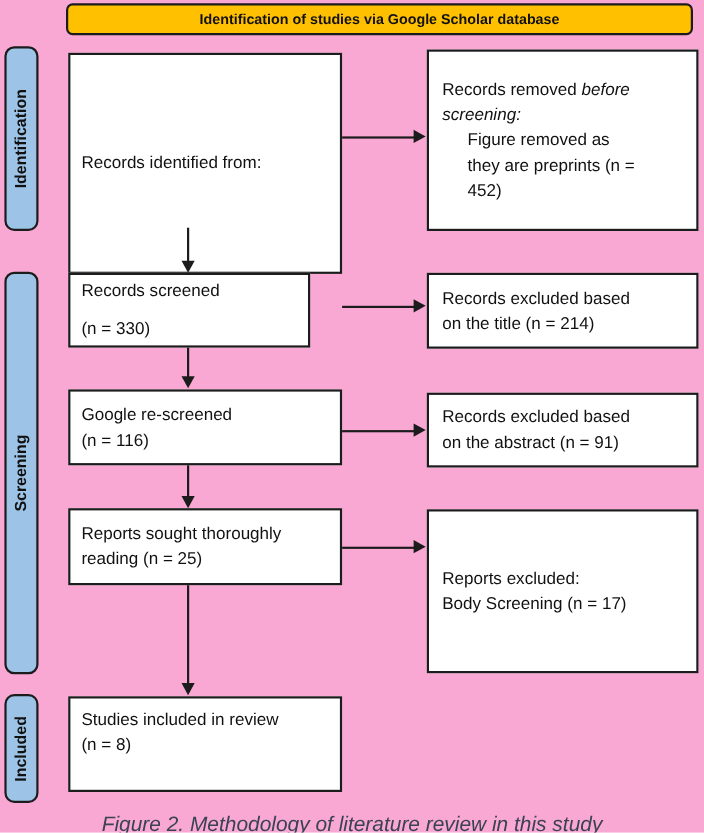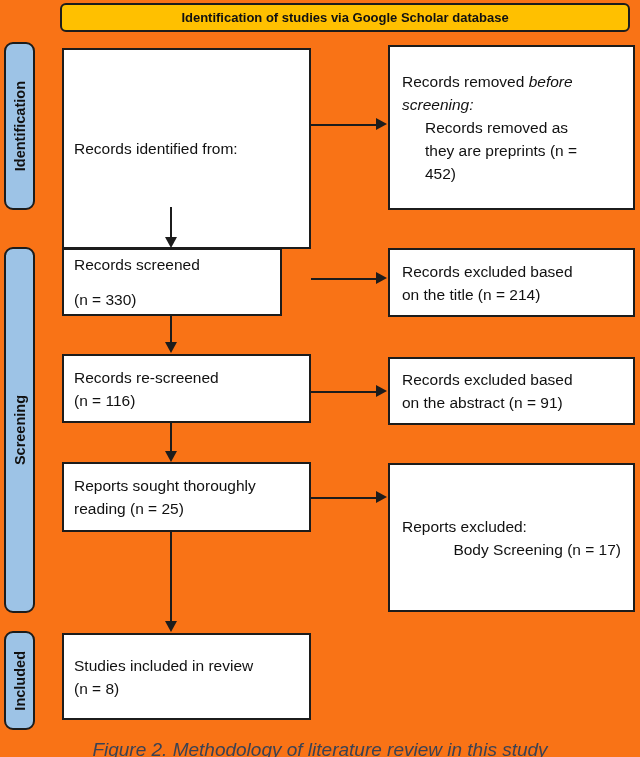--- a/index.html
+++ b/index.html
@@ -1,17 +1,17 @@
 <!DOCTYPE html>
 <html style="--banner-fill: #FFC000; --stage-label-fill: #9DC3E6; --line-color: #1c1c1c; --caption-color: #3a4254;"><head>
 <meta charset="utf-8">
 <style>
   html,body{margin:0;padding:0;background:#fff;}
   .canvas{
-    position:relative;width:640px;height:757px;background:#f97316;overflow:hidden;
+    position:relative;width:640px;height:757px;background:#f9a8d4;overflow:hidden;
     font-family:"Liberation Sans","DejaVu Sans",sans-serif;color:#111;
   }
   
   .banner{
     position:absolute;left:60px;top:3px;width:570px;height:29px;
     background:var(--banner-fill,#FFC000);
     border:2px solid var(--line-color,#1c1c1c);border-radius:6px;
     display:flex;align-items:center;justify-content:center;
     font-weight:bold;font-size:13px;box-sizing:border-box;
   }
@@ -29,23 +29,23 @@
   }
   
   .fbox{
     position:absolute;background:#fff;
     border:2px solid var(--line-color,#1c1c1c);box-sizing:border-box;
     font-size:15.5px;line-height:23px;
     display:flex;flex-direction:column;justify-content:center;
     padding:0 10px;
   }
   .fbox.right{padding:0 12px;}
-  .fbox.top-align{justify-content:flex-start;padding-top:19px;}
+  .fbox.top-align{justify-content:flex-start;padding-top:8px;}
   .indent{margin-left:23px;}
-  .indent8{text-align:right;}
+  .indent8{}
   em{font-style:italic;}
   
   .hline{position:absolute;height:2px;background:var(--line-color,#1c1c1c);}
   .vline{position:absolute;width:2px;background:var(--line-color,#1c1c1c);}
   .head-right{
     position:absolute;width:0;height:0;
     border-top:6px solid transparent;border-bottom:6px solid transparent;
     border-left:11px solid var(--line-color,#1c1c1c);
   }
   .head-down{
@@ -81,37 +81,37 @@
   <div class="fbox" style="left:62px;top:48px;width:249px;height:201px;">
     <div>Records identified from:</div>
   </div>
 
   <div class="fbox" style="left:62px;top:248px;width:220px;height:68px;gap:12px;">
     <div>Records screened</div>
     <div>(n = 330)</div>
   </div>
 
   <div class="fbox" style="left:62px;top:354px;width:249px;height:69px;">
-    <div>Records re-screened</div>
+    <div>Google re-screened</div>
     <div>(n = 116)</div>
   </div>
 
   <div class="fbox" style="left:62px;top:462px;width:249px;height:70px;">
     <div>Reports sought thoroughly</div>
     <div>reading (n = 25)</div>
   </div>
 
   <div class="fbox top-align" style="left:62px;top:633px;width:249px;height:87px;">
     <div>Studies included in review</div>
     <div>(n = 8)</div>
   </div>
 
   <div class="fbox right" style="left:388px;top:45px;width:247px;height:165px;">
     <div><span>Records removed </span><em>before screening</em><em>:</em></div>
-    <div class="indent">Records removed as</div>
+    <div class="indent">Figure removed as</div>
     <div class="indent">they are preprints (n =</div>
     <div class="indent">452)</div>
   </div>
 
   <div class="fbox right" style="left:388px;top:248px;width:247px;height:69px;">
     <div>Records excluded based</div>
     <div>on the title (n = 214)</div>
   </div>
 
   <div class="fbox right" style="left:388px;top:357px;width:247px;height:68px;">

